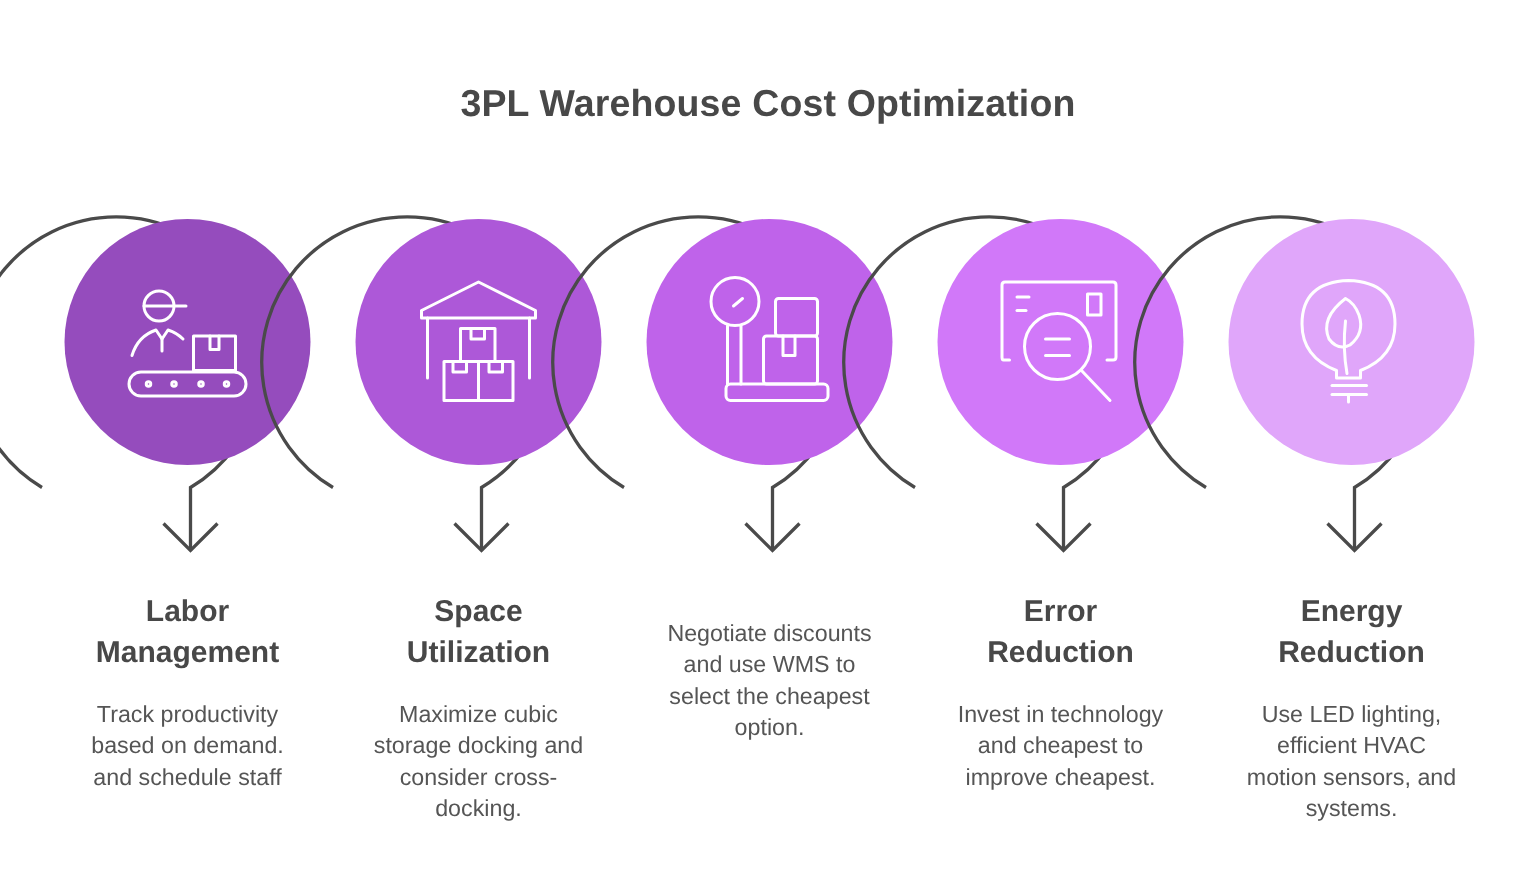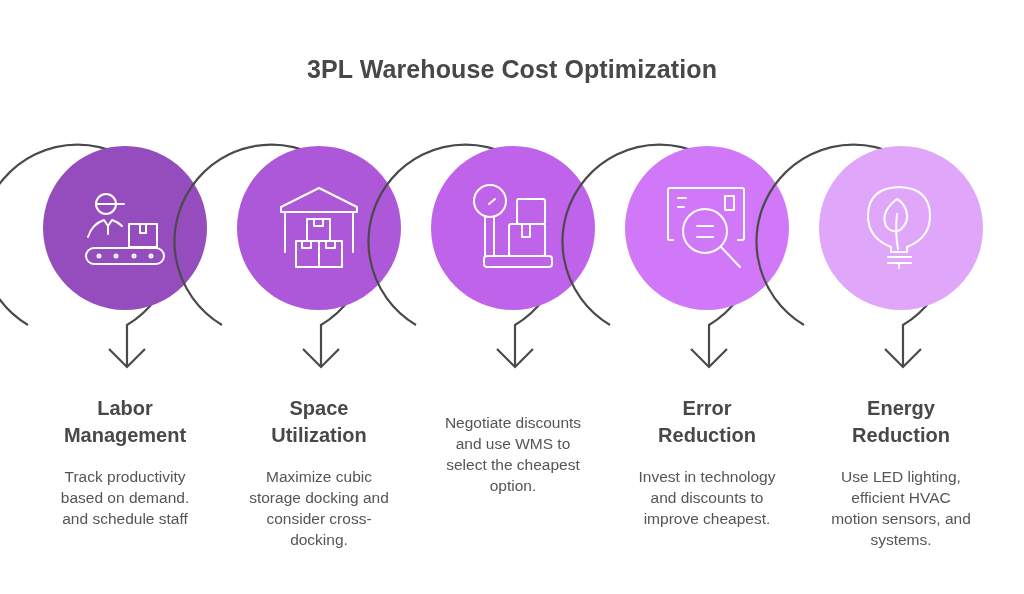--- a/index.html
+++ b/index.html
@@ -139,21 +139,21 @@
   </div>
 </div>
 
 <div class="step-text" style="left:615px">
   <div class="step-title">
     <div>Error</div>
     <div>Reduction</div>
   </div>
   <div class="step-desc">
     <div>Invest in technology</div>
-    <div>and discounts to</div>
+    <div>and cheapest to</div>
     <div>improve cheapest.</div>
     <div></div>
   </div>
 </div>
 
 <div class="step-text" style="left:809px">
   <div class="step-title">
     <div>Energy</div>
     <div>Reduction</div>
   </div>

